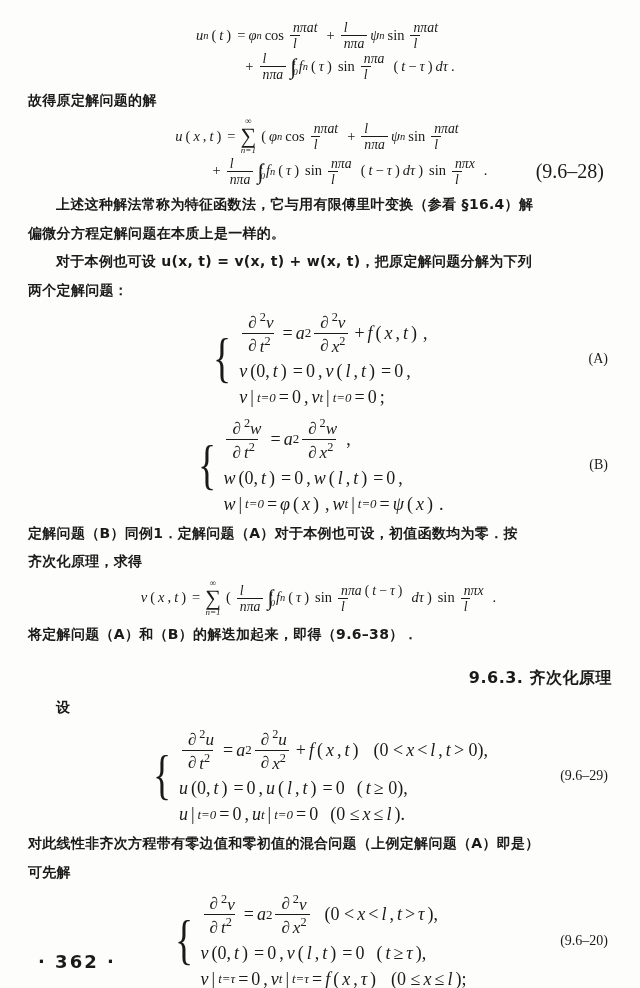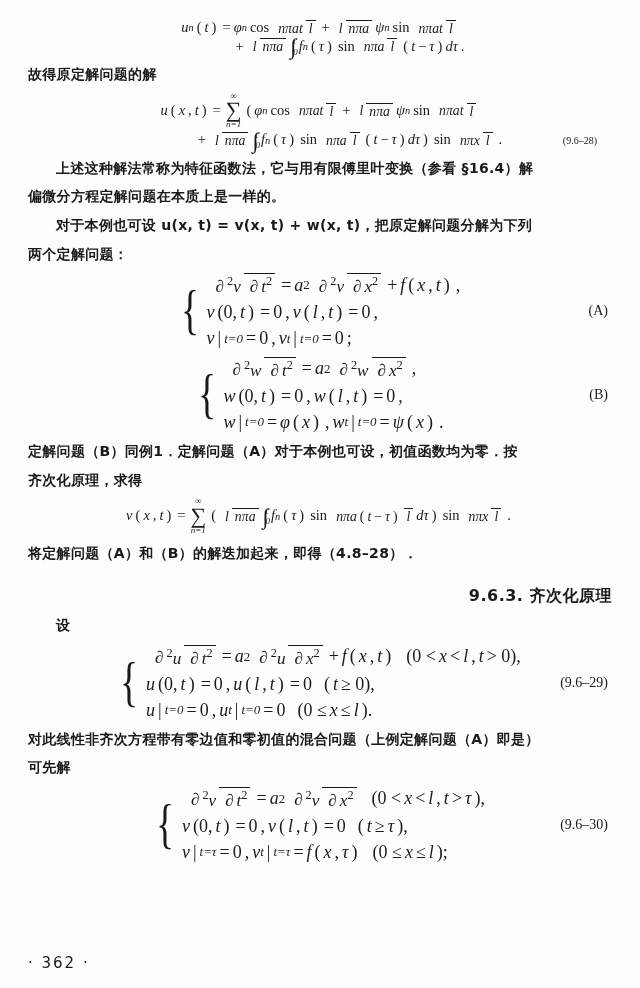--- a/index.html
+++ b/index.html
@@ -52,33 +52,33 @@
     align-items: center;
     justify-content: center;
     font-style: italic;
     font-size: 14.5px;
     line-height: 1.1;
     white-space: nowrap;
   }
   .math-line.left-pad { padding-left: 60px; }
   .eqnum {
     position: absolute;
-    right: 15px;
+    right: 8px;
     font-style: normal;
-    font-size: 10px;
+    font-size: 20px;
   }
   .mi { font-style: italic; }
   .mo { font-style: normal; padding: 0 3px; }
   .mn { font-style: normal; }
 
   
   .frac {
     display: inline-flex;
-    flex-direction: row;
-    align-items: center;
+    flex-direction: column;
+    align-items: flex-start;
     vertical-align: middle;
     margin: 0 3px;
     font-size: 0.95em;
   }
   .frac .num { padding: 0 3px; }
   .frac .den { padding: 0 3px; border-top: 1px solid #1a1a1a; }
 
   
   .bigop {
     display: inline-flex;
@@ -157,25 +157,26 @@
     font-size: 16px;
     font-weight: 600;
     margin: 22px 0 8px 0;
     letter-spacing: 0.5px;
     text-align: right;
   }
 
   
   .folio {
     position: absolute;
-    left: 28px;
+    left: 38px;
     bottom: 16px;
     font-family: "DejaVu Sans", sans-serif;
-    font-size: 15px;
+    font-size: 18px;
     letter-spacing: 2px;
+    font-weight: bold;
   }
 </style>
 </head>
 <body>
 
 <div class="page">
  <div class="content">
 
   <div class="math-block">
     <div class="math-line">
@@ -488,21 +489,21 @@
       <span class="mo">)</span>
       <span class="mo">sin</span>
       <span class="frac">
             <span class="num"><span class="mi">nπx</span></span>
             <span class="den"><span class="mi">l</span></span>
           </span>
       <span class="mo">.</span>
     </div>
   </div>
 
-  <p class="para cn">将定解问题（A）和（B）的解迭加起来，即得（4.8–28）．</p>
+  <p class="para cn">将定解问题（A）和（B）的解迭加起来，即得（9.6–38）．</p>
 
   <h2 class="section-head">9.6.3. 齐次化原理</h2>
 
   <p class="para cn indent">设</p>
 
   <div class="system">
     <div class="system-inner">
       <span class="brace">{</span>
       <div class="rows">
         <div class="row">
@@ -646,19 +647,19 @@
               <span class="mi">τ</span>
               <span class="mo">)</span>
           <span class="mo">&nbsp;&nbsp;(0 ≤</span>
               <span class="mi">x</span>
               <span class="mo">≤</span>
               <span class="mi">l</span>
               <span class="mo">);</span>
         </div>
       </div>
     </div>
-    <span class="tag">(9.6–30)</span>
+    <span class="tag">(9.6–20)</span>
   </div>
 
  </div>
 
  <div class="folio">· 362 ·</div>
 </div>
 
 </body></html>

